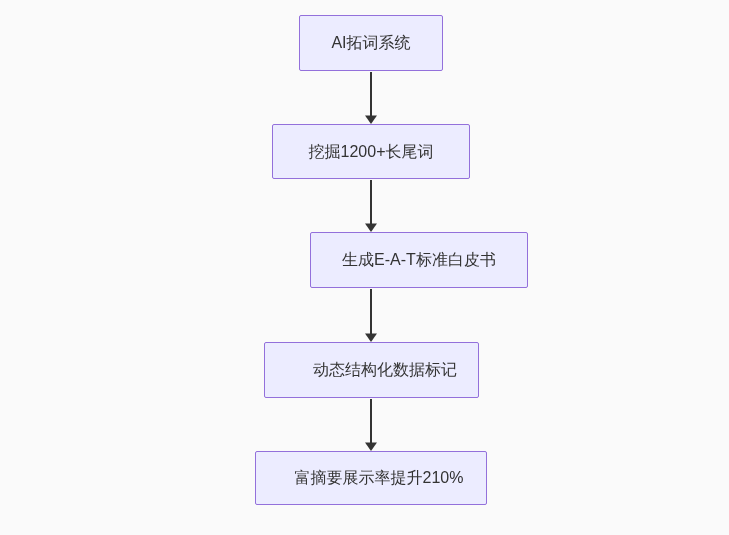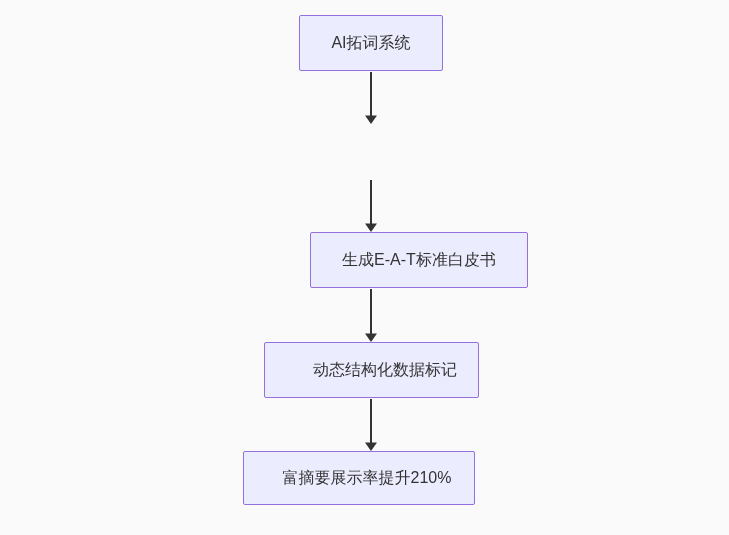--- a/index.html
+++ b/index.html
@@ -32,21 +32,21 @@
     color: var(--node_text, #333333);
     font-size: 16px;
     line-height: 1;
     text-align: center;
     white-space: nowrap;
   }
   .n1 { left: 299px; top: 15px;  width: 144px; height: 56px; }
   .n2 { left: 272px; top: 124px; width: 198px; height: 55px; }
   .n3 { left: 262px; top: 232px; width: 218px; height: 56px; margin-left: 48px; }
   .n4 { left: 264px; top: 342px; width: 215px; height: 56px; padding-left: 27px; }
-  .n5 { left: 243px; top: 451px; width: 232px; height: 54px; padding-left: 16px; }
+  .n5 { left: 255px; top: 451px; width: 232px; height: 54px; padding-left: 16px; }
 </style>
 </head>
 <body>
 
 <div class="canvas">
 
   <svg class="edges" width="729" height="535" viewBox="0 0 729 535" aria-hidden="true">
     <g>
       <line x1="371" y1="72" x2="371" y2="117" stroke="var(--arrow,#333)" stroke-width="2"></line>
       <polygon points="365,115.5 377,115.5 371,124" fill="var(--arrow,#333)"></polygon>
@@ -62,20 +62,23 @@
     <g>
       <line x1="371" y1="399" x2="371" y2="444" stroke="var(--arrow,#333)" stroke-width="2"></line>
       <polygon points="365,442.5 377,442.5 371,451" fill="var(--arrow,#333)"></polygon>
     </g>
   </svg>
 
   <div class="node n1">
     <span>AI拓词系统</span>
   </div>
 
+  <div class="node n2">
+    <span>挖掘1200+长尾词</span>
+  </div>
 
   <div class="node n3">
     <span>生成E-A-T标准白皮书</span>
   </div>
 
   <div class="node n4">
     <span>动态结构化数据标记</span>
   </div>
 
   <div class="node n5">

